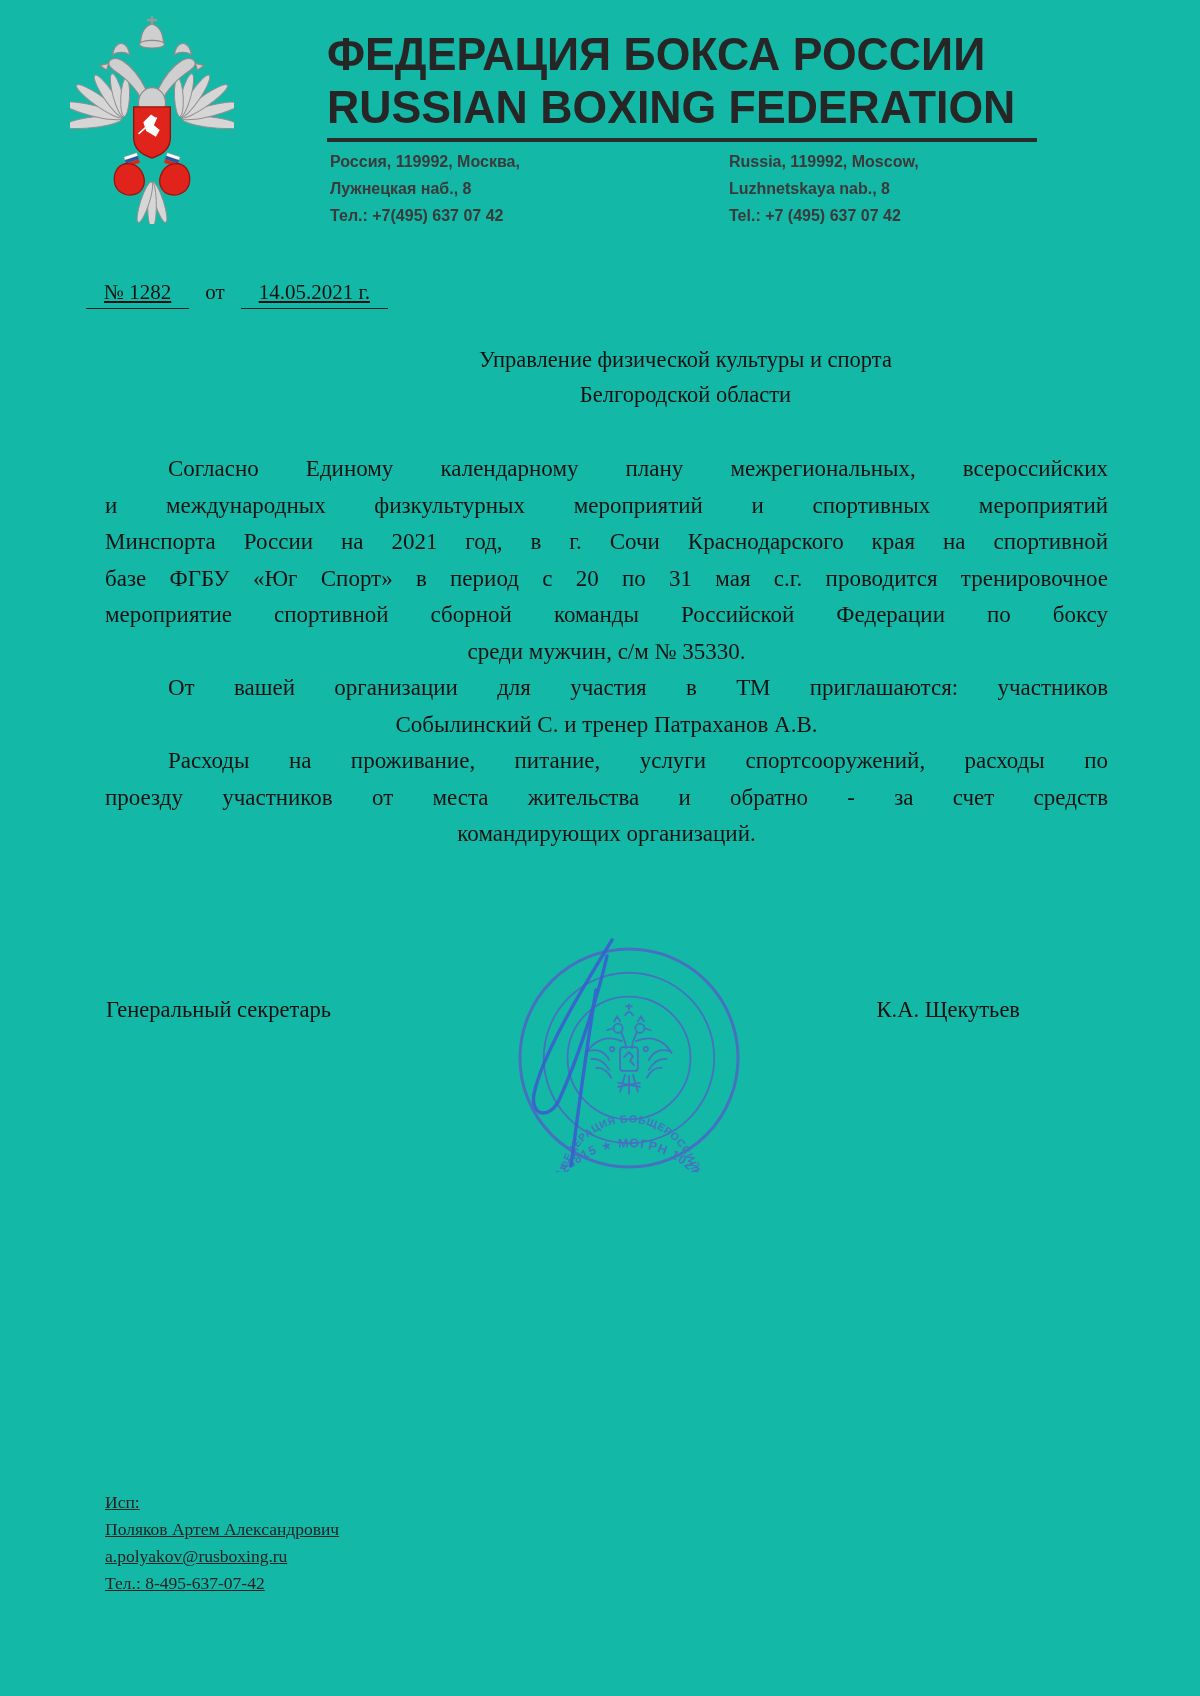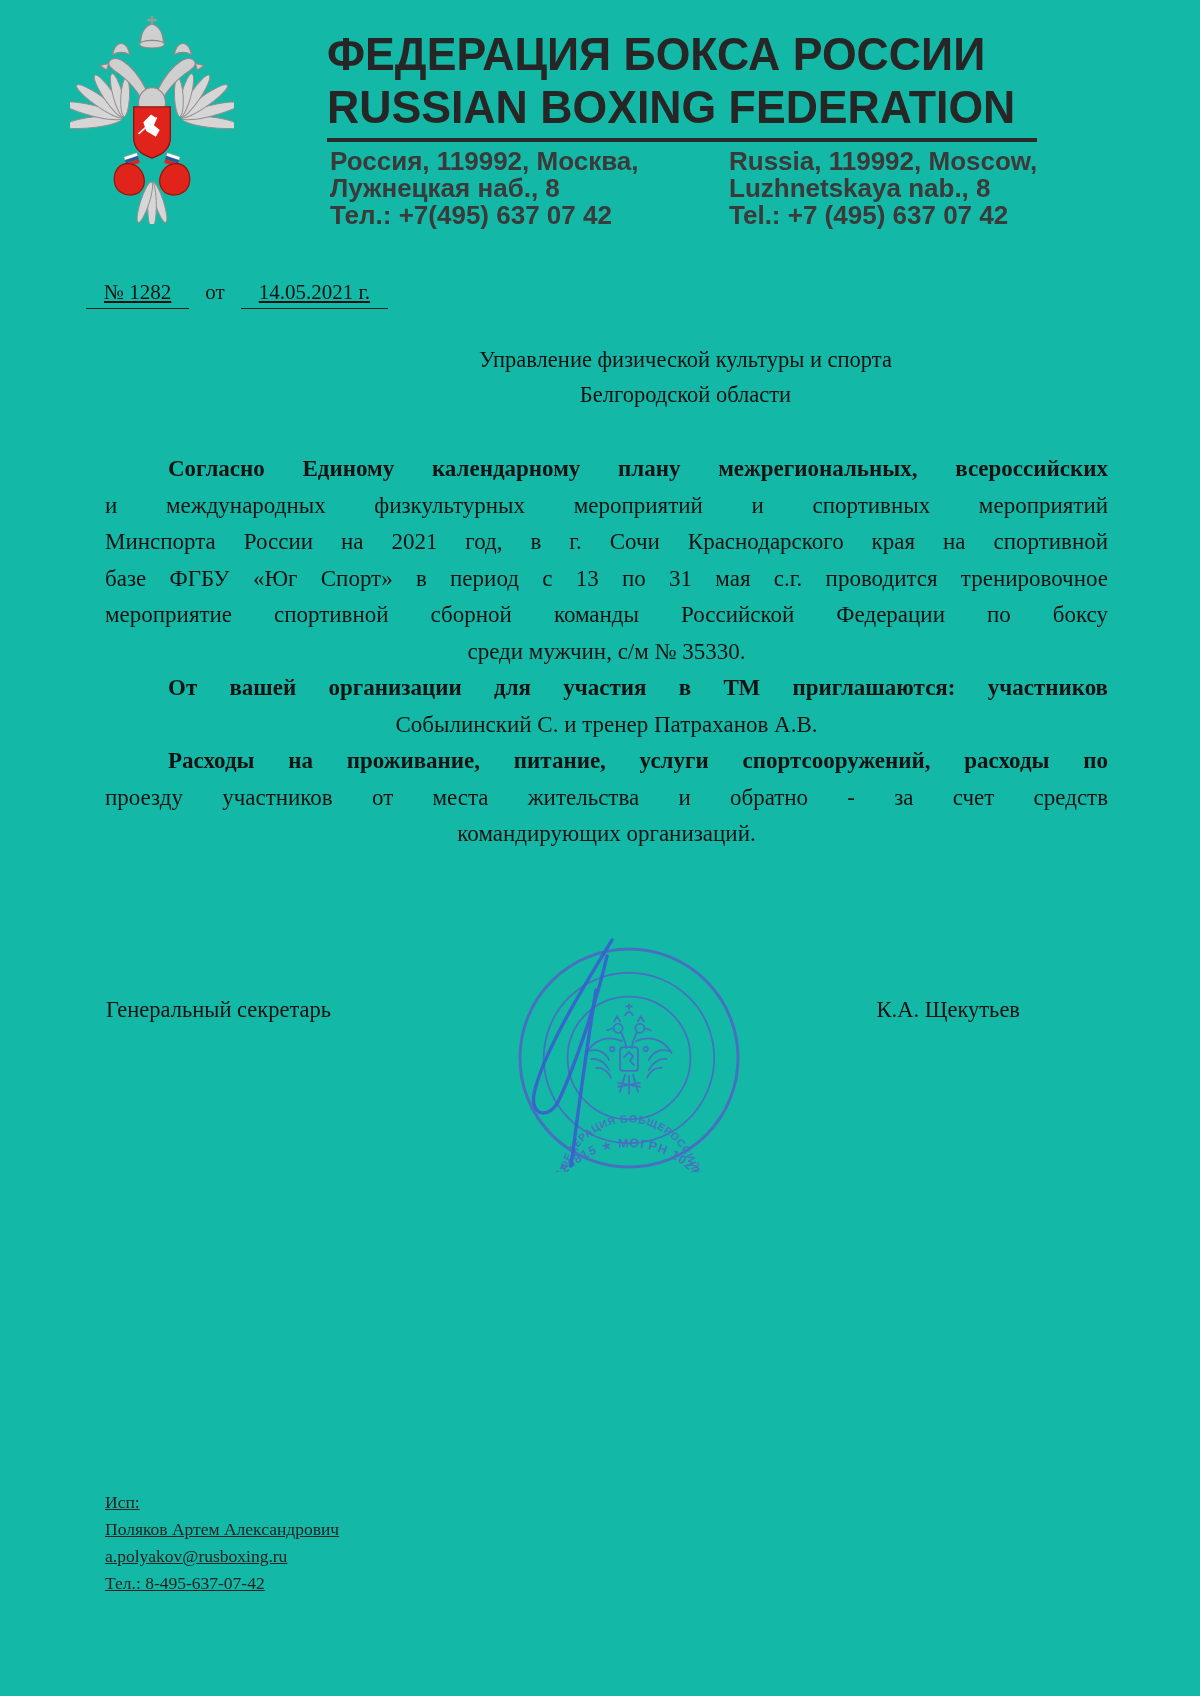--- a/index.html
+++ b/index.html
@@ -9,40 +9,40 @@
   
   .emblem{position:absolute;left:70px;top:12px;width:164px;height:212px;}
   .org-ru,.org-en{position:absolute;left:327px;white-space:nowrap;
         font-family:"Liberation Sans","DejaVu Sans",sans-serif;font-weight:bold;
         font-size:46px;color:#262626;letter-spacing:0px;
         transform:scaleX(.97);transform-origin:left top;}
   .org-ru{top:27px;}
   .org-en{top:80px;}
   .rule{position:absolute;left:327px;top:138px;width:710px;height:4px;background:#2b2b2b;}
   .addr{position:absolute;top:148px;font-family:"Liberation Sans","DejaVu Sans",sans-serif;
-        font-weight:bold;font-size:26px;line-height:27px;color:#3a3a3a;white-space:nowrap;}
+        font-weight:bold;font-size:16px;line-height:27px;color:#3a3a3a;white-space:nowrap;}
   .addr-ru{left:330px;}
   .addr-en{left:729px;}
 
   
   .refline{position:absolute;left:86px;top:280px;font-size:21px;color:#111;}
   .uline{display:inline-block;border-bottom:1.6px solid #222;padding:0 18px 3px 18px;text-decoration:underline;}
   .ot{display:inline-block;margin:0 16px;}
 
   
   .recipient{position:absolute;left:398px;top:342px;width:575px;text-align:center;
         font-size:22.5px;line-height:35px;color:#111;}
 
   
   .body{position:absolute;left:105px;top:451px;width:1003px;font-size:23px;
         line-height:36.5px;color:#131313;}
   .bl{width:100%;}
   .j{text-align:justify;text-align-last:justify;}
   .last{text-align:center;}
-  .ind{text-indent:63px;font-weight:bold;}
+  .ind{text-indent:63px;}
 
   
   .sig-title{position:absolute;left:106px;top:997px;font-size:22.5px;color:#111;}
   .sig-name{position:absolute;left:700px;top:997px;width:320px;text-align:right;
         font-size:22.5px;color:#111;}
 
   
   .stamp{position:absolute;left:515px;top:944px;width:228px;height:228px;opacity:.92;}
   .autograph{position:absolute;left:480px;top:898px;width:300px;height:300px;}
 
@@ -139,21 +139,21 @@
 
   <div class="recipient">
     <div>Управление физической культуры и спорта</div>
     <div>Белгородской области</div>
   </div>
 
   <div class="body">
     <div class="bl j ind">Согласно Единому календарному плану межрегиональных, всероссийских</div>
     <div class="bl j">и международных физкультурных мероприятий и спортивных мероприятий</div>
     <div class="bl j">Минспорта России на 2021 год, в г. Сочи Краснодарского края на спортивной</div>
-    <div class="bl j">базе ФГБУ «Юг Спорт» в период с 13 по 31 мая с.г. проводится тренировочное</div>
+    <div class="bl j">базе ФГБУ «Юг Спорт» в период с 20 по 31 мая с.г. проводится тренировочное</div>
     <div class="bl j">мероприятие спортивной сборной команды Российской Федерации по боксу</div>
     <div class="bl last">среди мужчин, с/м № 35330.</div>
     <div class="bl j ind">От вашей организации для участия в ТМ приглашаются: участников</div>
     <div class="bl last">Собылинский С. и тренер Патраханов А.В.</div>
     <div class="bl j ind">Расходы на проживание, питание, услуги спортсооружений, расходы по</div>
     <div class="bl j">проезду участников от места жительства и обратно - за счет средств</div>
     <div class="bl last">командирующих организаций.</div>
   </div>
 
   <div class="sig-title">Генеральный секретарь</div>

